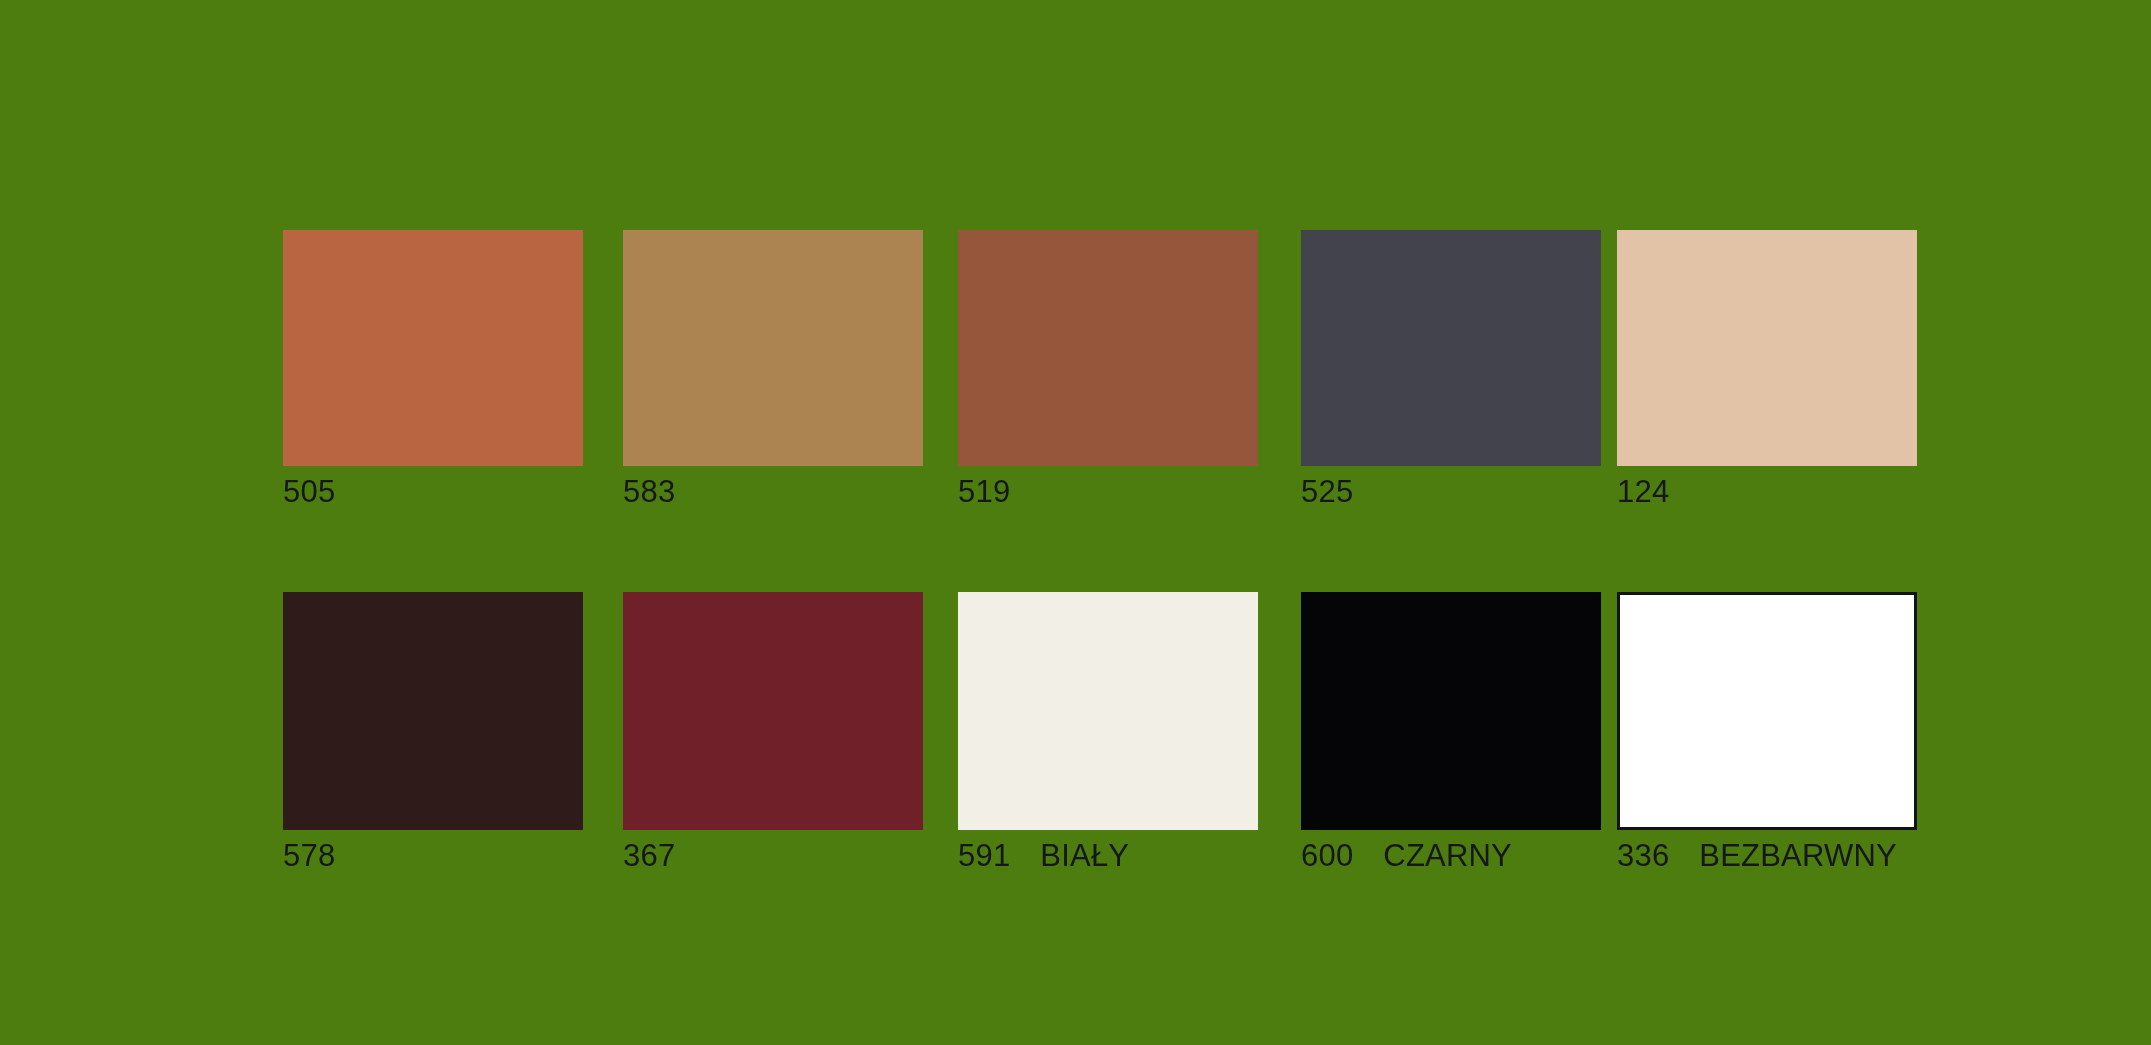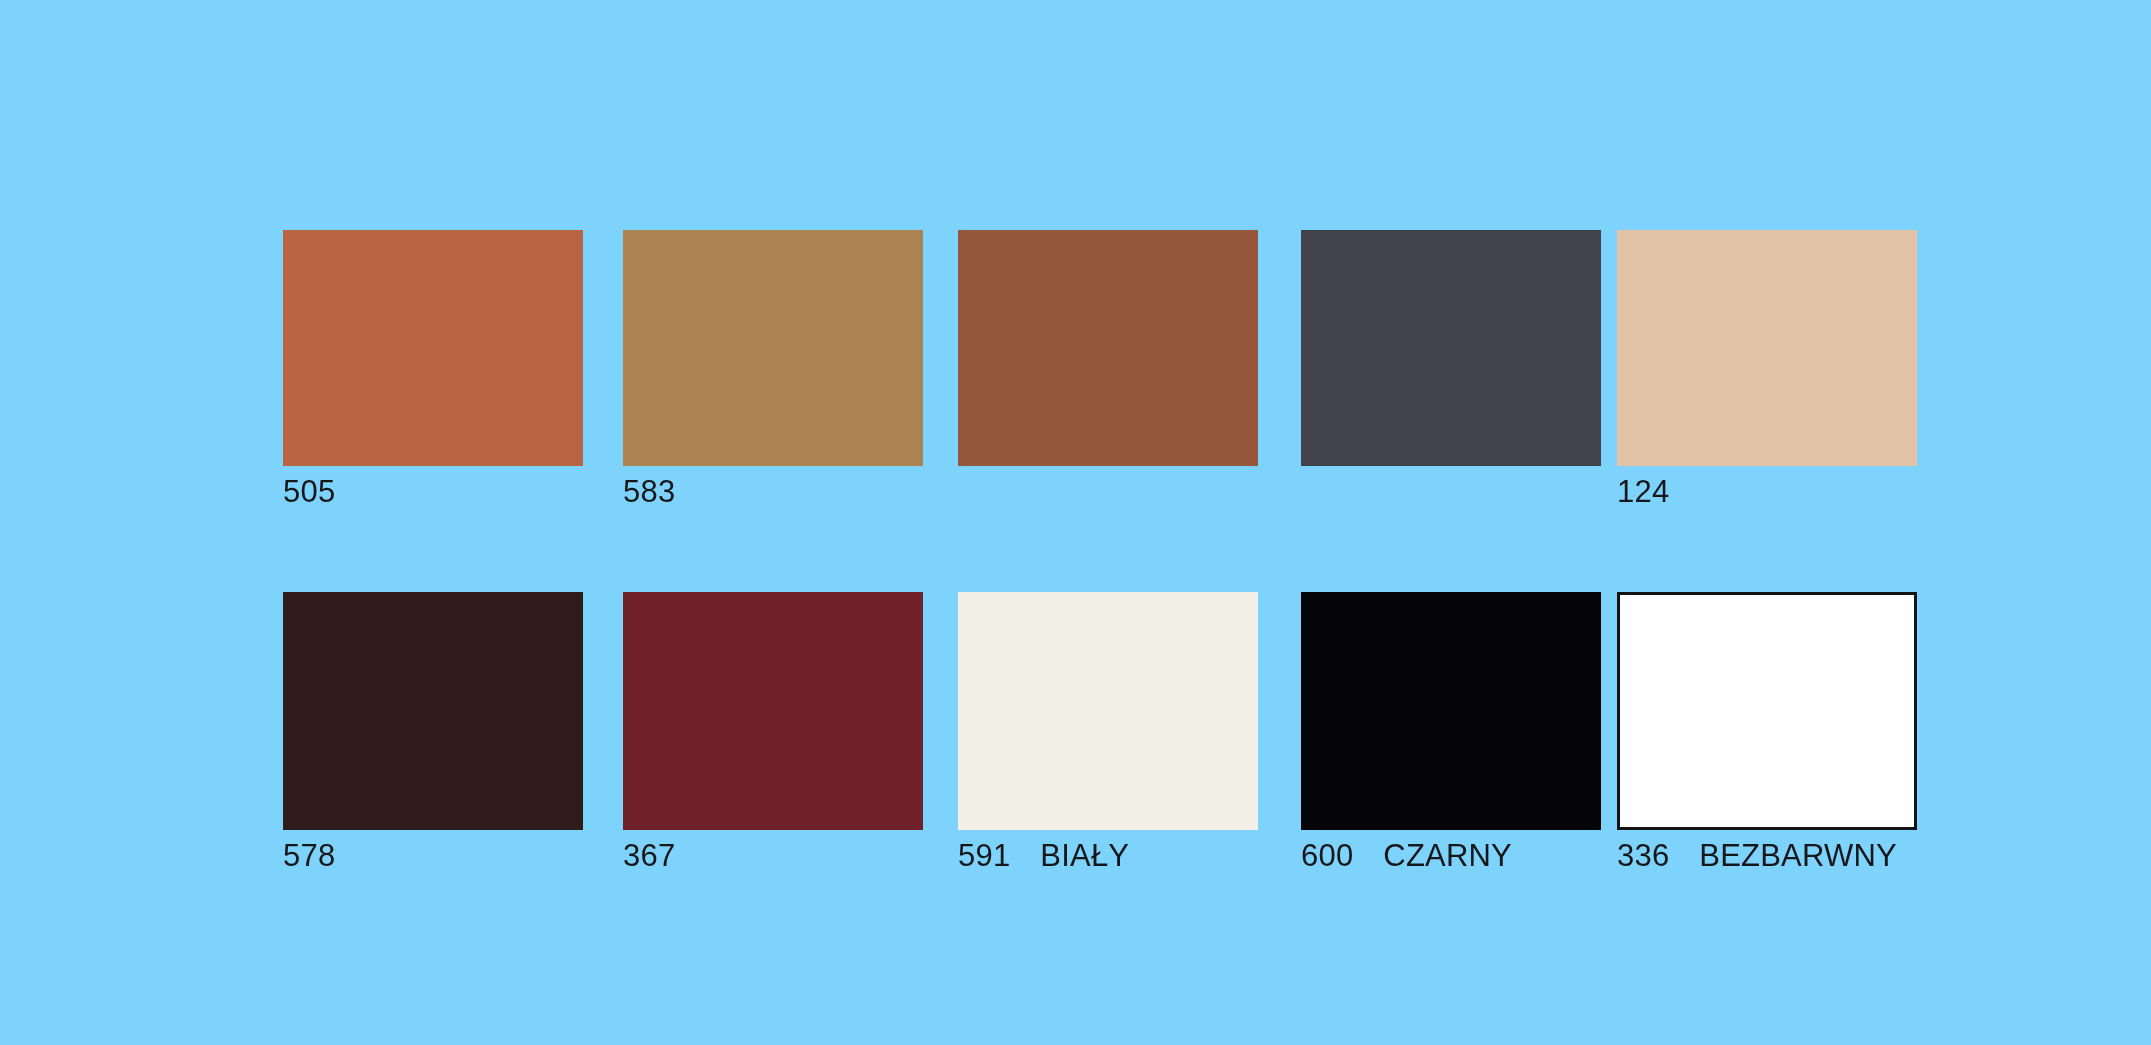--- a/index.html
+++ b/index.html
@@ -16,21 +16,21 @@
     font-family: "Liberation Sans", sans-serif;
     -webkit-font-smoothing: antialiased;
   }
 
   #swatch-board {
     position: absolute;
     left: 0;
     top: 0;
     width: 2151px;
     height: 1045px;
-    background: #7dd3fc;
+    background: #4d7c0f;
   }
 
   .swatch-row {
     position: absolute;
     left: 283px;
     width: 1660px;
   }
 
   .swatch-row.row-1 { top: 230px; }
   .swatch-row.row-2 { top: 592px; }
@@ -102,24 +102,30 @@
 
     <div class="swatch-cell col-1">
       <div class="swatch-chip" style="background: rgb(171, 132, 82);"></div>
       <div class="swatch-caption" style="color: rgb(22, 23, 26);">
         <span class="swatch-code">583</span>
       </div>
     </div>
 
     <div class="swatch-cell col-2">
       <div class="swatch-chip" style="background: rgb(150, 86, 60);"></div>
+      <div class="swatch-caption" style="color: rgb(22, 23, 26);">
+        <span class="swatch-code">519</span>
+      </div>
     </div>
 
     <div class="swatch-cell col-3">
       <div class="swatch-chip" style="background: rgb(67, 67, 77);"></div>
+      <div class="swatch-caption" style="color: rgb(22, 23, 26);">
+        <span class="swatch-code">525</span>
+      </div>
     </div>
 
     <div class="swatch-cell col-4">
       <div class="swatch-chip" style="background: rgb(226, 195, 167);"></div>
       <div class="swatch-caption" style="color: rgb(22, 23, 26);">
         <span class="swatch-code">124</span>
       </div>
     </div>
 
   </div>

